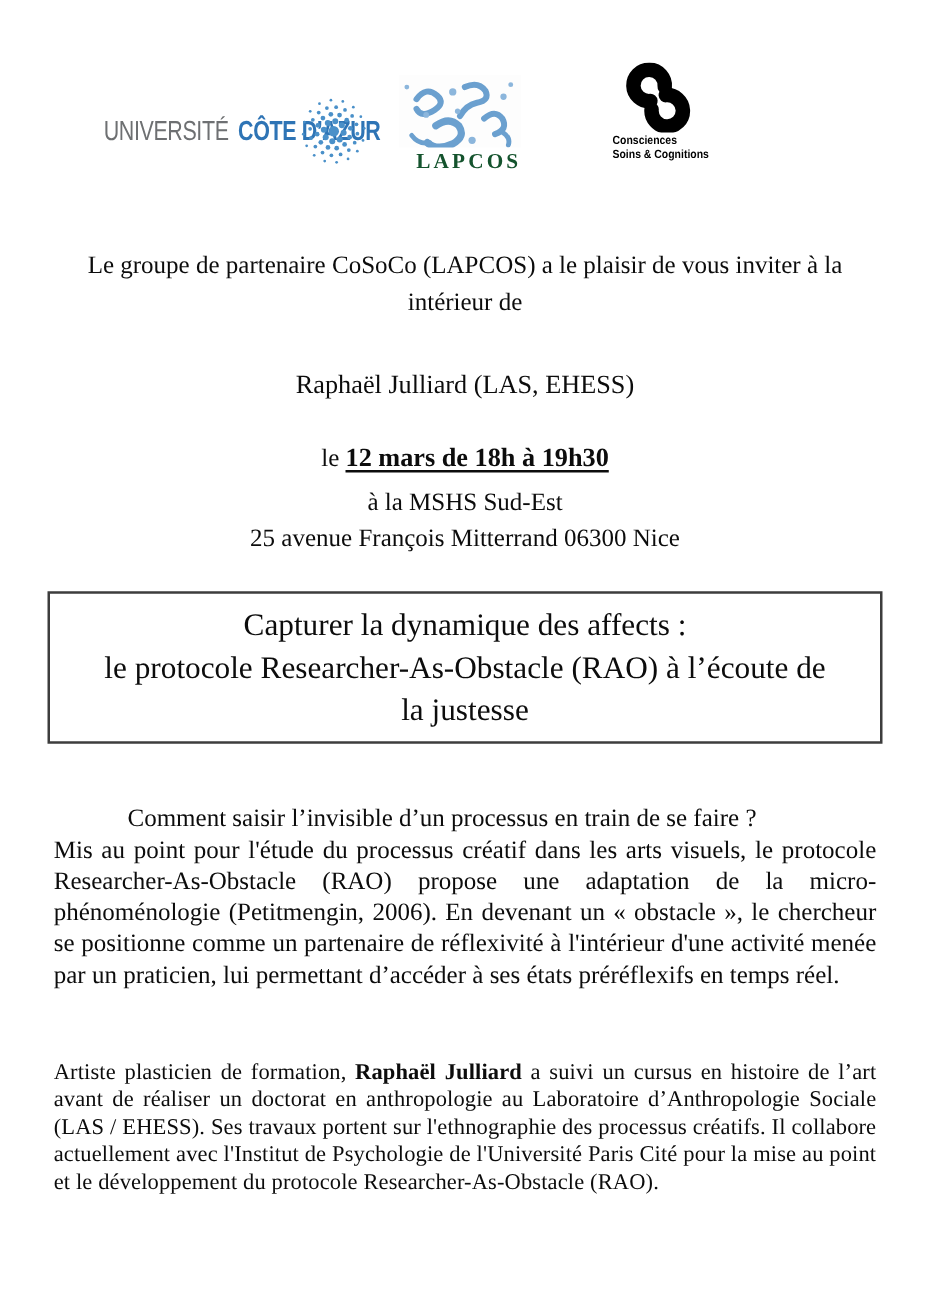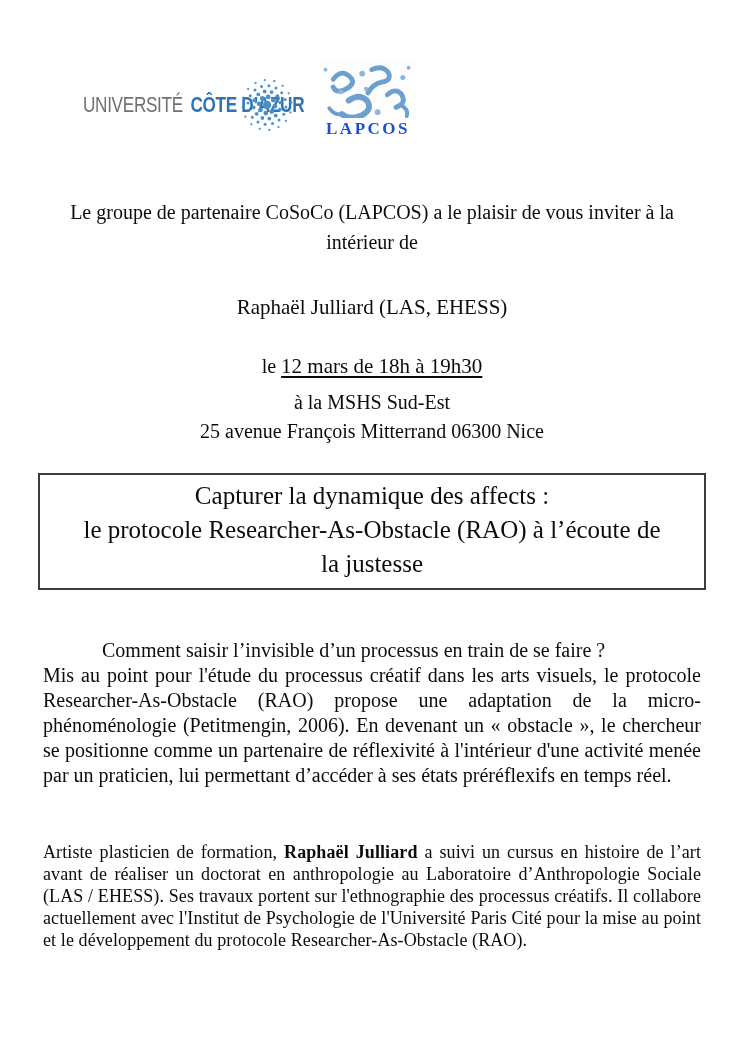--- a/index.html
+++ b/index.html
@@ -24,45 +24,46 @@
   }
   .uca-word1 { color:#6e7072; font-weight:400; }
   .uca-word2 { color:#2e74b5; font-weight:700; margin-left:4px; }
   .uca-starburst { position:absolute; left:239px; top:76px; }
   .lapcos-logo { position:absolute; left:319px; top:60px; width:98px; text-align:center; }
   .lapcos-art { display:block; background:#fdfdfd; }
   .lapcos-label {
     display:block; margin-top:1px;
     font-family:"Liberation Serif", serif;
     font-size:17px; font-weight:700; letter-spacing:2.5px;
-    color:#1d4ed8;
+    color:#14532d;
+    text-align:right;
   }
   .csc-logo { position:absolute; left:490px; top:50px; width:90px; }
   .csc-mark { display:block; margin-left:6px; }
   .csc-text {
     font-family:"Liberation Sans", sans-serif;
     font-size:9.5px; font-weight:700; line-height:11px; color:#000;
     transform:scaleX(.88); transform-origin:left top;
     white-space:nowrap; margin-top:1px;
   }
   
   .content { padding:0 43px; }
   .intro { margin-top:47px; text-align:center; font-size:20px; line-height:30px; }
   .speaker-name { margin-top:38px; text-align:center; font-size:21px; font-weight:400; }
   .date-line { margin-top:34px; text-align:center; font-size:20px; }
   .date-strong {
-    font-size:21px; font-weight:400;
+    font-size:21px; font-weight:700;
     text-decoration:underline; text-decoration-thickness:2px; text-underline-offset:3px;
   }
   .venue-line, .address-line { text-align:center; font-size:20px; line-height:29px; }
   .venue-line { margin-top:9px; }
   .title-box {
     margin:27px -5px 0 -5px;
     border:2px solid #3d3d3d;
-    padding:4px 6px 7px 6px;
+    padding:9px 6px 7px 6px;
     text-align:center;
     font-size:25px; line-height:34px;
   }
   .abstract {
     margin-top:48px;
     font-size:20px; line-height:25px;
     text-align:justify; text-indent:59px;
   }
   .bio {
     margin-top:53px;
@@ -157,20 +158,30 @@
           <circle cx="60" cy="54" r="3"></circle>
           <circle cx="22" cy="33" r="2.4"></circle>
           <circle cx="92" cy="8" r="2"></circle>
           <circle cx="6" cy="10" r="2"></circle>
           <circle cx="48" cy="30" r="2.2"></circle>
         </g>
       </svg>
       <span class="lapcos-label">LAPCOS</span>
     </div>
 
+    <div class="csc-logo">
+      <svg class="csc-mark" width="62" height="56" viewBox="4 2 58 58">
+        <path d="M 26.1 33.95 A 13 13 0 1 1 37.95 22.13" fill="none" stroke="#000" stroke-width="12" stroke-linecap="round"></path>
+        <path d="M 38.87 29.05 A 13 13 0 1 1 27.05 40.87" fill="none" stroke="#000" stroke-width="12" stroke-linecap="round"></path>
+      </svg>
+      <div class="csc-text">
+        <div>Consciences</div>
+        <div>Soins &amp; Cognitions</div>
+      </div>
+    </div>
   </div>
 
   <div class="content">
 
     <p class="intro">
       <span>Le groupe de partenaire CoSoCo (LAPCOS) a le plaisir de vous inviter à la</span><br>
       <span>intérieur de</span>
     </p>
 
     <p class="speaker-name">Raphaël Julliard (LAS, EHESS)</p>

